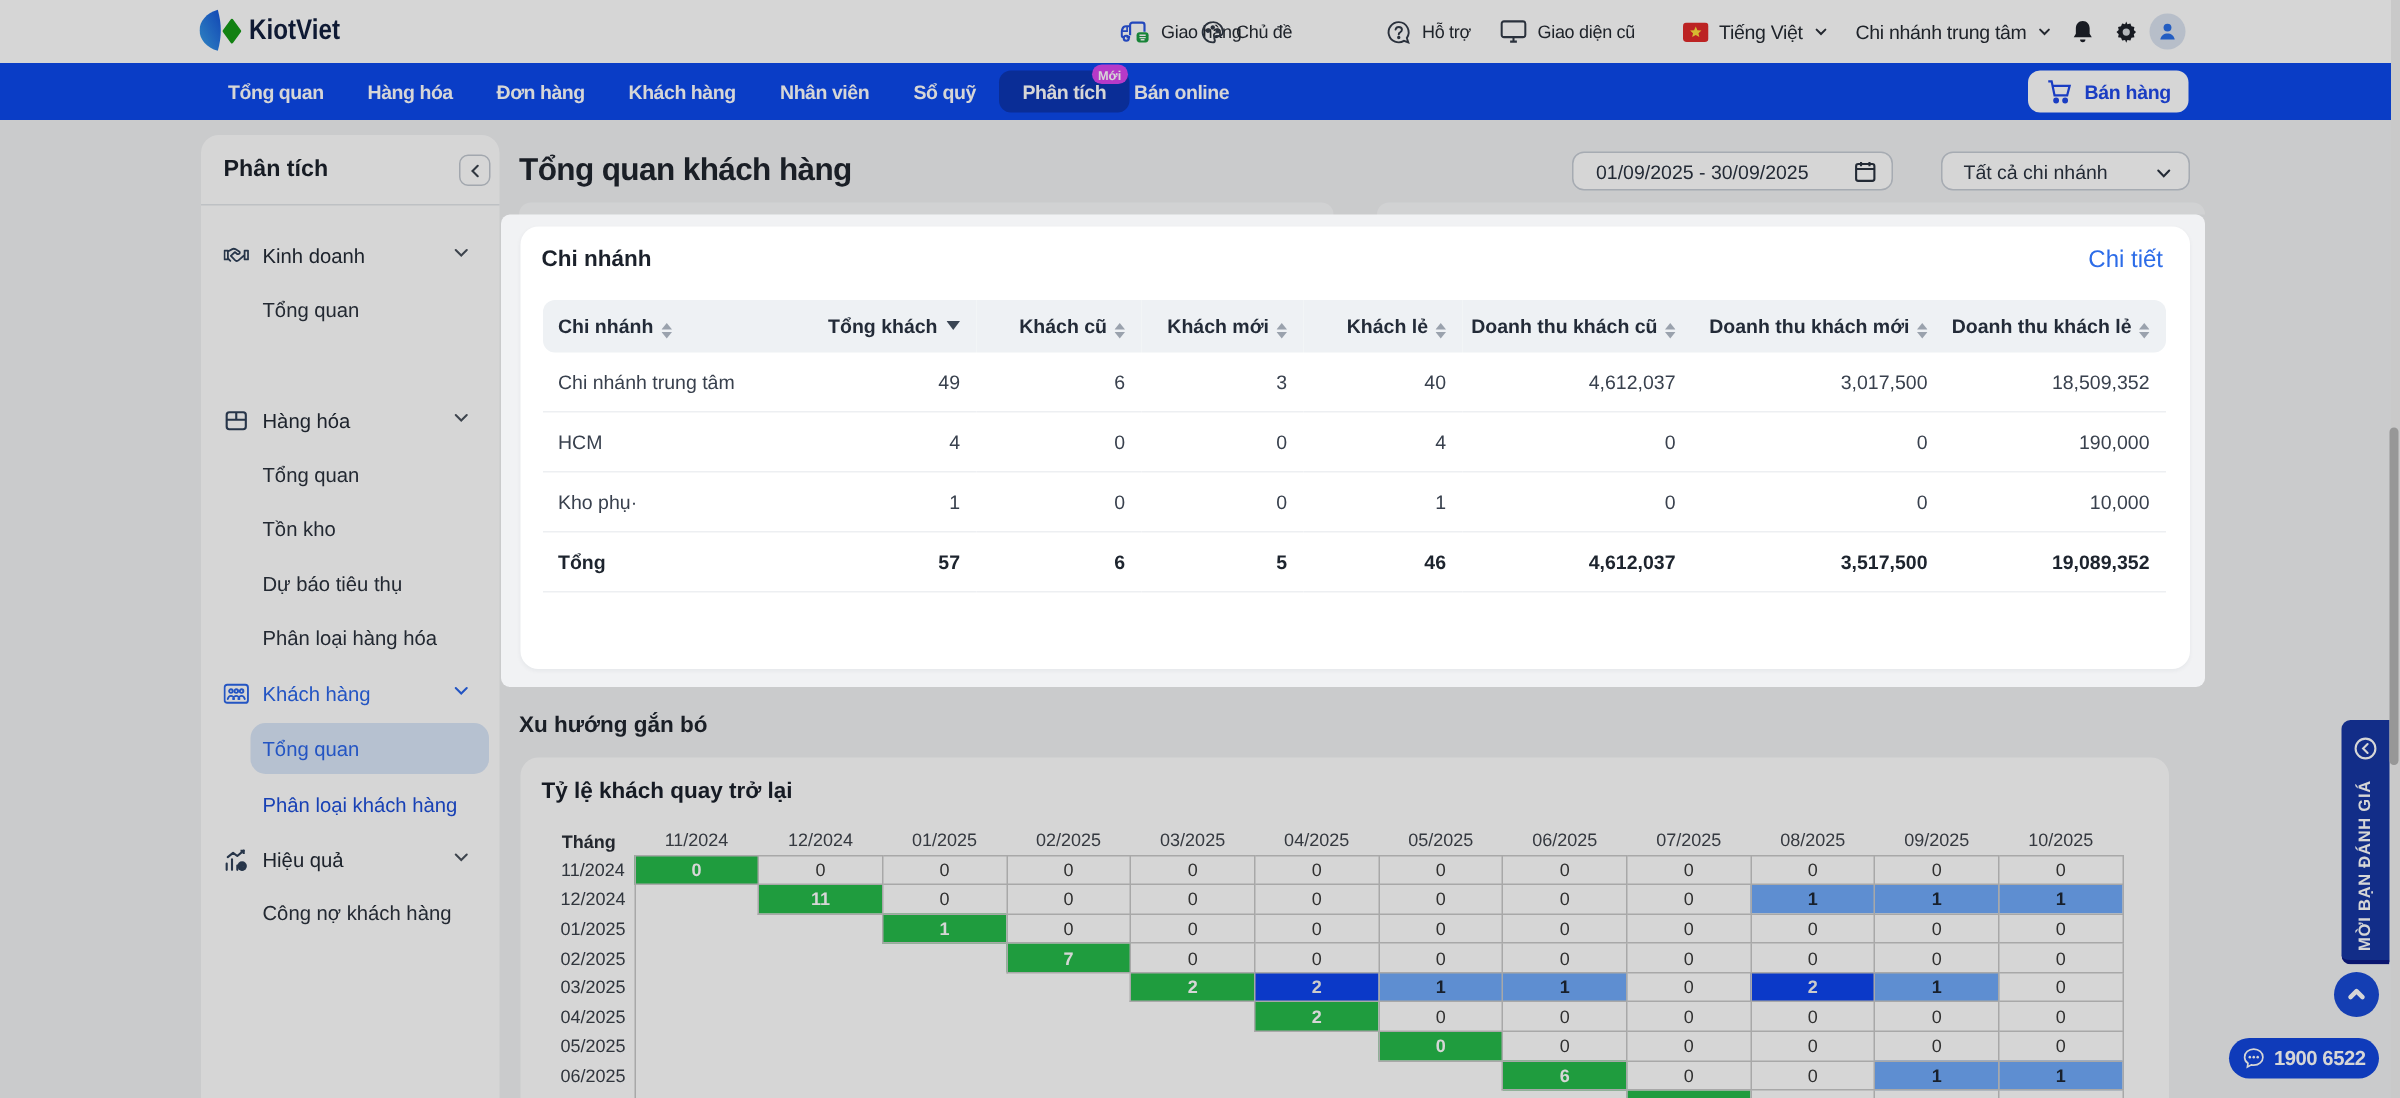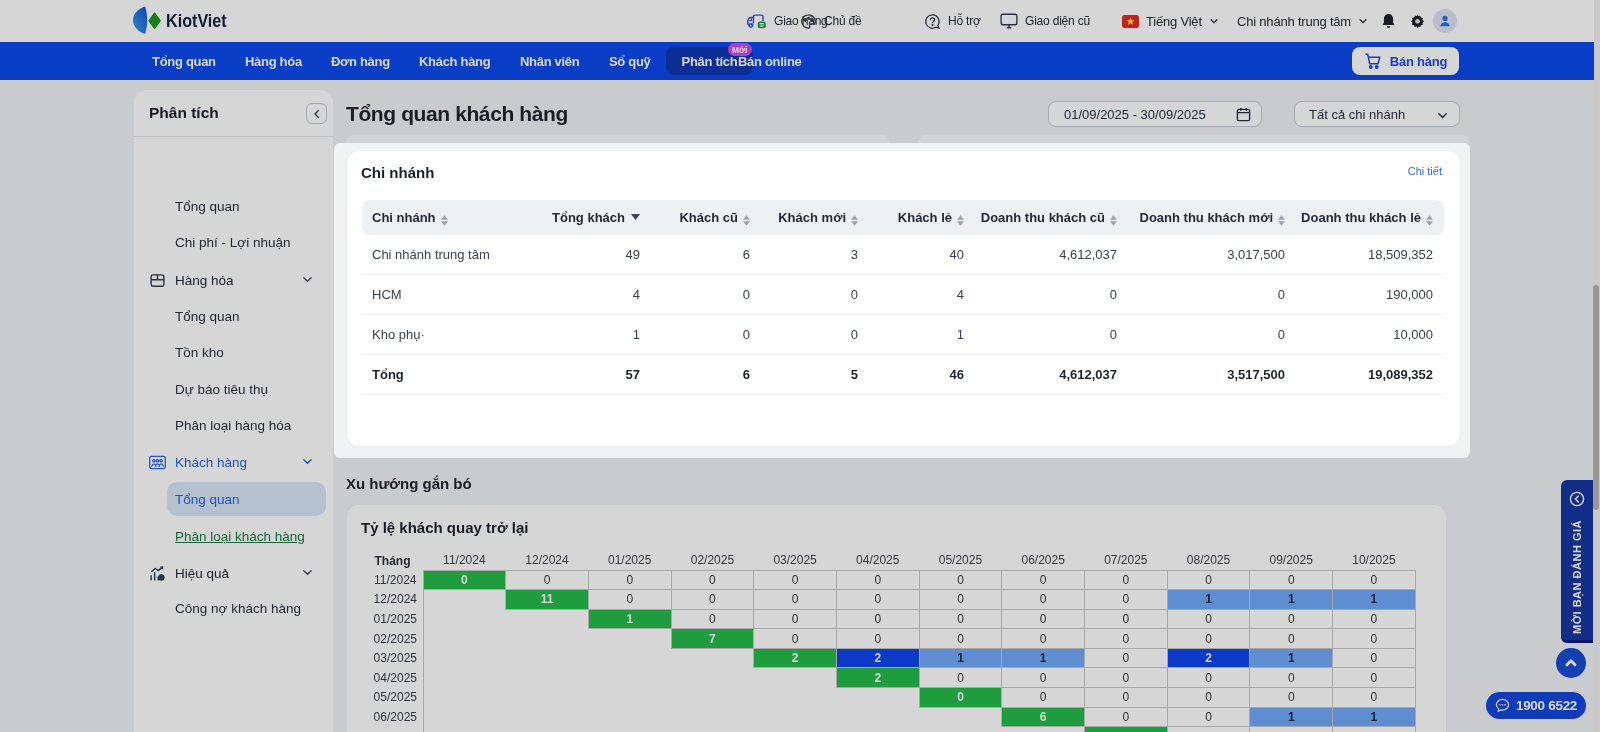--- a/index.html
+++ b/index.html
@@ -34,21 +34,21 @@
   .sb-active-pill { position:absolute; left:33px; top:392px; width:159px; height:34px; background:#d9e6f8; border-radius:10px; }
 
   
   .pagetitle { position:absolute; left:346px; top:102px; font-size:21px; font-weight:bold; color:#20252e; letter-spacing:-0.4px; }
   .datebox { position:absolute; left:1048px; top:101px; width:214px; height:26px; background:#fff; border:1px solid #c6ccd4; border-radius:8px; display:flex; align-items:center; font-size:13px; color:#2a3340; }
   .selbox { position:absolute; left:1294px; top:101px; width:166px; height:26px; background:#fff; border:1px solid #c6ccd4; border-radius:8px; display:flex; align-items:center; font-size:13px; color:#2a3340; }
 
   
   .card1 { position:absolute; left:347px; top:151px; width:1113px; height:295px; background:#fff; border-radius:12px; box-shadow:0 1px 3px rgba(25,35,60,0.05); }
   .card1 .ttl { position:absolute; left:14px; top:13px; font-size:15px; font-weight:bold; color:#1b212b; }
-  .card1 .lnk { position:absolute; right:18px; top:14px; font-size:11px; color:#2c6ce8;text-align:right; }
+  .card1 .lnk { position:absolute; right:18px; top:14px; font-size:16px; color:#2c6ce8;text-align:right; }
   table.t1 { position:absolute; left:15px; top:49px; width:1082px; border-collapse:separate; border-spacing:0; table-layout:fixed; font-size:13px; }
   table.t1 th { height:35px; background:#eef1f4; font-weight:bold; color:#232b38; padding:0; }
   table.t1 td { height:40px; color:#39414e; padding:0; border-bottom:1px solid #edeff2; }
   table.t1 .num { text-align:right; padding-right:11px; }
   table.t1 th:first-child { border-radius:8px 0 0 8px; }
   table.t1 th:last-child { border-radius:0 8px 8px 0; }
   table.t1 .name { text-align:left; padding-left:10px; }
   table.t1 tr.total td { font-weight:bold; color:#1d242e; }
   .sorth { display:inline-flex; flex-direction:column; gap:1px; margin-left:5px; vertical-align:2px; }
 
@@ -180,42 +180,51 @@
   </div>
 
 <div class="nav">
   <div class="navitem" style="left:152px;">Tổng quan</div>
   <div class="navitem" style="left:245px;">Hàng hóa</div>
   <div class="navitem" style="left:331px;">Đơn hàng</div>
   <div class="navitem" style="left:419px;">Khách hàng</div>
   <div class="navitem" style="left:520px;">Nhân viên</div>
   <div class="navitem" style="left:609px;">Sổ quỹ</div>
   <div class="navpill">Phân tích<span class="moi">Mới</span></div>
-  <div class="navitem" style="left:738px;">Bán online</div>
+  <div class="navitem" style="left:756px;">Bán online</div>
   <div class="salebtn"><svg width="18" height="18" viewBox="0 0 24 24" fill="none" stroke="#1f49e9" stroke-width="2">
         <circle cx="9" cy="20" r="1.6" fill="#1f49e9"></circle>
         <circle cx="17" cy="20" r="1.6" fill="#1f49e9"></circle>
         <path d="M2 3h3l2.6 12.5h11.2L21 7H6"></path>
       </svg>Bán hàng</div>
 </div>
 
 <div class="sidebar">
   <div class="sb-title">Phân tích</div>
   <div class="sb-collapse">
       <svg width="10" height="10" viewBox="0 0 10 10">
         <path d="M6.5 1.5 L3 5 L6.5 8.5" stroke="#3a424d" stroke-width="1.4" fill="none" stroke-linecap="round"></path>
       </svg>
     </div>
   <div class="sb-divider"></div>
   <div class="sb-active-pill"></div>
+<div class="sb-row" style="top:65px;">
+      <span class="sb-ico">
+        <svg width="18" height="14" viewBox="0 0 26 18" fill="none" stroke="#2f4058" stroke-width="1.8" stroke-linejoin="round" stroke-linecap="round">
+          <path d="M1 4.5h3.5v9H1zM25 4.5h-3.5v9H25zM4.5 5.5 L9 3 C10 2.5 11 2.5 12 3 L16 5.5 C17 6.2 16.8 7.6 15.6 8 C14.8 8.3 14 8.1 13.4 7.5 L11.5 6 L7.5 10 L12 14.5 C13 15.3 14.5 15.2 15.5 14.3 L21.5 9"></path>
+          <path d="M4.5 12.5 L7 15"></path>
+        </svg>
+      </span>
+      <span class="sb-label" style="color:#232a35;">Kinh doanh</span>
+      <span class="sb-chev"><svg width="11" height="11" viewBox="0 0 12 12">
+          <path d="M2 4 L6 8 L10 4" stroke="#4b535e" stroke-width="1.5" fill="none" stroke-linecap="round"></path>
+        </svg></span>
+    </div>
     <div class="sb-row" style="top:101px;">
       <span class="sb-sub" style="color:#2a313c;">Tổng quan</span>
-    </div>
-    <div class="sb-row" style="top:137px;">
-      <span class="sb-sub" style="color:#2a313c;">Chi phí - Lợi nhuận</span>
     </div>
     <div class="sb-row" style="top:175px;">
       <span class="sb-ico">
         <svg width="17" height="17" viewBox="0 0 24 24" fill="none" stroke="#2f4058" stroke-width="2">
           <rect x="3" y="4" width="18" height="16" rx="2.5"></rect>
           <path d="M3 11h18M12 4v7"></path>
         </svg>
       </span>
       <span class="sb-label" style="color:#232a35;">Hàng hóa</span>
       <span class="sb-chev"><svg width="11" height="11" viewBox="0 0 12 12">
@@ -246,21 +255,21 @@
       </span>
       <span class="sb-label" style="color:#2b66e9;">Khách hàng</span>
       <span class="sb-chev"><svg width="11" height="11" viewBox="0 0 12 12">
           <path d="M2 4 L6 8 L10 4" stroke="#2b66e9" stroke-width="1.5" fill="none" stroke-linecap="round"></path>
         </svg></span>
     </div>
     <div class="sb-row" style="top:394px;">
       <span class="sb-sub" style="color:#2b66e9;">Tổng quan</span>
     </div>
     <div class="sb-row" style="top:431px;">
-      <span class="sb-sub" style="color:#15803d;text-decoration:underline;">Phân loại khách hàng</span>
+      <span class="sb-sub" style="color:#1d4ed8;">Phân loại khách hàng</span>
     </div>
     <div class="sb-row" style="top:468px;">
       <span class="sb-ico">
         <svg width="17" height="17" viewBox="0 0 24 24" fill="none" stroke="#2f4058" stroke-width="2">
           <path d="M3 21v-6M8 21v-10M13 21v-4" stroke-linecap="round"></path>
           <path d="M4 9l5-4 4 3 6-5" stroke-linecap="round" stroke-linejoin="round"></path>
           <path d="M16 3h3v3"></path>
           <circle cx="17.5" cy="17.5" r="4.5" fill="#2f4058" stroke="none"></circle>
           <text x="17.5" y="20" font-size="6.5" fill="#fff" text-anchor="middle" font-weight="bold">$</text>
         </svg>

